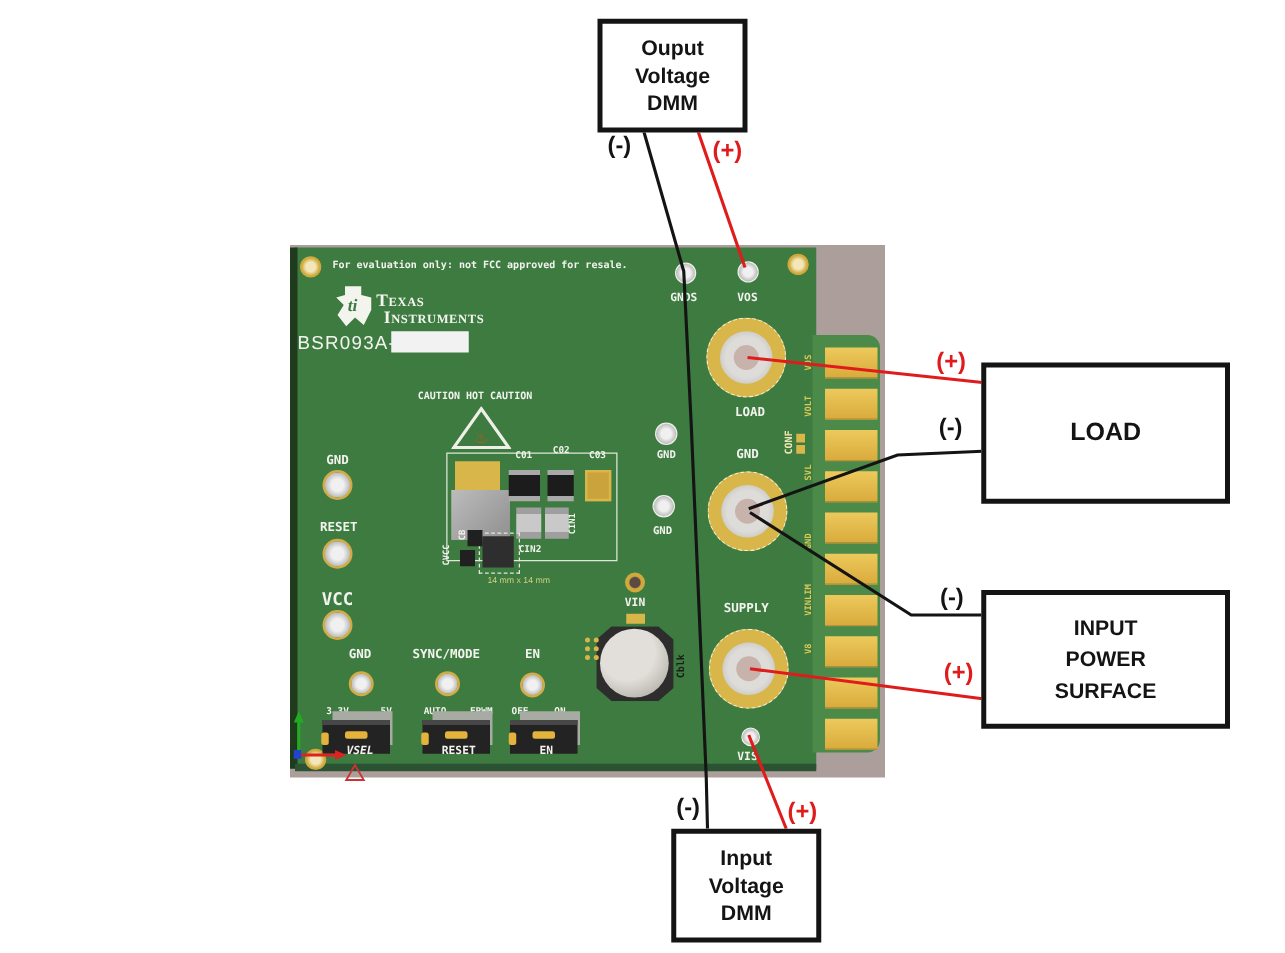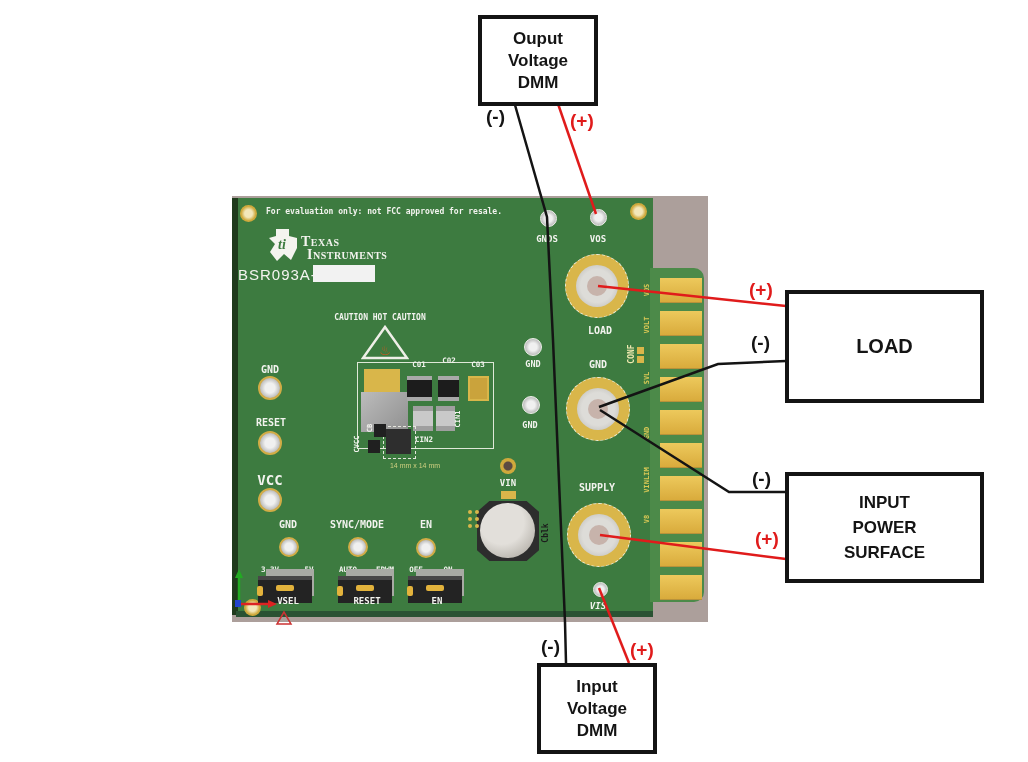--- a/index.html
+++ b/index.html
@@ -118,21 +118,21 @@
   <div class="abs jack" style="left:566px;top:377px;">
     <div class="mid"></div>
     <div class="hole"></div>
   </div>
   <div class="abs ctr silk" style="left:597px;top:487px;font-size:10px;">SUPPLY</div>
   <div class="abs jack" style="left:567px;top:503px;">
     <div class="mid"></div>
     <div class="hole"></div>
   </div>
   <div class="abs pad" style="left:593px;top:582px;width:13px;height:13px;"></div>
-  <div class="abs ctr silk" style="left:598px;top:606px;font-size:9px;font-style:italic;">VIS</div>
+  <div class="abs ctr silk" style="left:598px;top:606px;font-size:9px;">VIS</div>
 
   <div class="abs pad" style="left:524px;top:338px;width:16px;height:16px;"></div>
   <div class="abs ctr silk" style="left:533px;top:364px;font-size:8.5px;">GND</div>
   <div class="abs pad" style="left:522px;top:396px;width:16px;height:16px;"></div>
   <div class="abs ctr silk" style="left:530px;top:425px;font-size:8.5px;">GND</div>
 
   <div class="abs vert silk" style="left:631px;top:354px;font-size:8px;color:#efe9b0;">CONF</div>
   <div class="abs" style="left:637px;top:347px;width:7px;height:7px;background:#d9b64a;"></div>
   <div class="abs" style="left:637px;top:356px;width:7px;height:7px;background:#d9b64a;"></div>
 
@@ -162,21 +162,21 @@
   <div class="abs gold-dot" style="left:475px;top:517px;"></div>
   <div class="abs gold-dot" style="left:468px;top:524px;"></div>
   <div class="abs gold-dot" style="left:475px;top:524px;"></div>
 
   <div class="abs ctr silk" style="left:270px;top:569px;font-size:7.5px;">3.3V</div>
   <div class="abs ctr silk" style="left:309px;top:569px;font-size:7.5px;">5V</div>
   <div class="abs jshadow" style="left:266px;top:569px;width:48px;height:27px;"></div>
   <div class="abs jbody" style="left:258px;top:576px;width:54px;height:27px;box-sizing:border-box;"></div>
   <div class="abs staple" style="left:276px;top:585px;width:18px;height:6px;"></div>
   <div class="abs staple" style="left:257px;top:586px;width:6px;height:10px;"></div>
-  <div class="abs ctr silk" style="left:288px;top:601px;font-size:9px;">VSEL</div>
+  <div class="abs ctr silk" style="left:288px;top:601px;font-size:9px;font-style:italic;">VSEL</div>
 
   <div class="abs ctr silk" style="left:348px;top:569px;font-size:7.5px;">AUTO</div>
   <div class="abs ctr silk" style="left:385px;top:569px;font-size:7.5px;">FPWM</div>
   <div class="abs jshadow" style="left:346px;top:569px;width:48px;height:27px;"></div>
   <div class="abs jbody" style="left:338px;top:576px;width:54px;height:27px;box-sizing:border-box;"></div>
   <div class="abs staple" style="left:356px;top:585px;width:18px;height:6px;"></div>
   <div class="abs staple" style="left:337px;top:586px;width:6px;height:10px;"></div>
   <div class="abs ctr silk" style="left:367px;top:601px;font-size:9px;">RESET</div>
 
   <div class="abs ctr silk" style="left:416px;top:569px;font-size:7.5px;">OFF</div>

